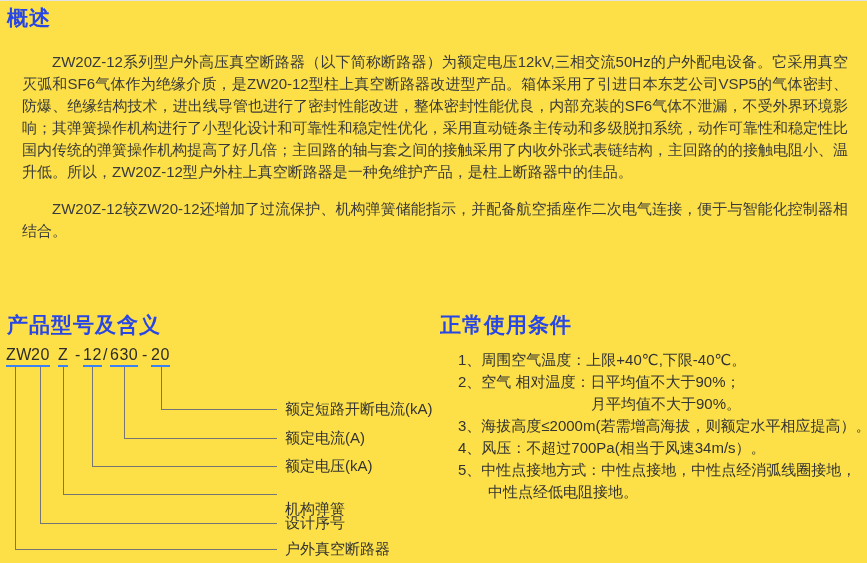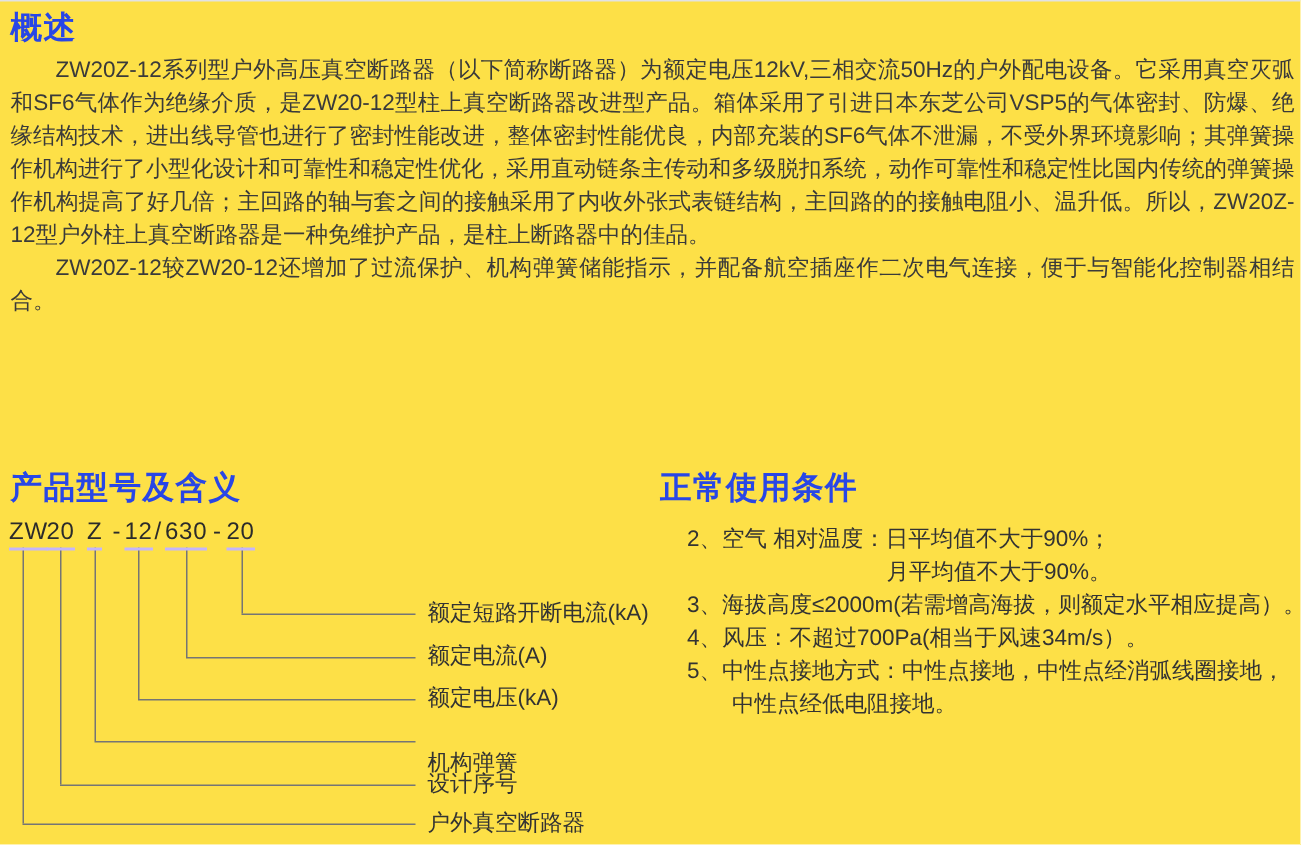--- a/index.html
+++ b/index.html
@@ -22,33 +22,33 @@
     white-space:nowrap;
   }
   #overview-title { left:7px; top:3px; }
   #overview-text {
     position:absolute;
     left:7px; top:35px; width:856px;
     font-size:15px; line-height:22px;
     text-align:justify;
     color:#3a3a3a;
   }
-  #overview-text p { text-indent:2em; margin:0; }
+  #overview-text p { text-indent:2em; margin:15px; }
   #model-title { left:7px; top:310px; }
   #conditions-title { left:440px; top:310px; }
   .model-seg {
     position:absolute;
     top:345px;
     font-size:16px;
     color:#2b2b2b;
     letter-spacing:0.5px;
     white-space:nowrap;
   }
   .model-seg.u {
-    border-bottom:2px solid #c4b5fd;
+    border-bottom:2px solid #3b82f6;
     padding-bottom:1px;
   }
   .dline { position:absolute; background:#757575; }
   .dlabel {
     position:absolute;
     left:285px;
     font-size:15px;
     line-height:22px;
     color:#333;
     white-space:nowrap;
@@ -92,20 +92,21 @@
       <div class="dline" style="left: 40px; top: 522px; width: 237px; height: 1px;"></div>
       <div class="dlabel" style="top: 511px;">设计序号</div>
       <div class="dline" style="left: 15px; top: 364px; width: 1px; height: 184px;"></div>
       <div class="dline" style="left: 15px; top: 548px; width: 262px; height: 1px;"></div>
       <div class="dlabel" style="top: 537px;">户外真空断路器</div>
     </div>
 
   <div class="sec-title" id="conditions-title">正常使用条件</div>
 
   <div id="conditions-list">
+      <div class="cond-line">1、周围空气温度：上限+40℃,下限-40℃。</div>
       <div class="cond-line">2、空气 相对温度：日平均值不大于90%；</div>
       <div class="cond-line" style="padding-left: 133px;">月平均值不大于90%。</div>
       <div class="cond-line">3、海拔高度≤2000m(若需增高海拔，则额定水平相应提高）。</div>
       <div class="cond-line">4、风压：不超过700Pa(相当于风速34m/s）。</div>
       <div class="cond-line">5、中性点接地方式：中性点接地，中性点经消弧线圈接地，</div>
       <div class="cond-line" style="padding-left: 30px;">中性点经低电阻接地。</div>
     </div>
 
 <span class="model-seg u" style="left: 6px;">ZW</span>
     <span class="model-seg u" style="left: 31px;">20</span>

